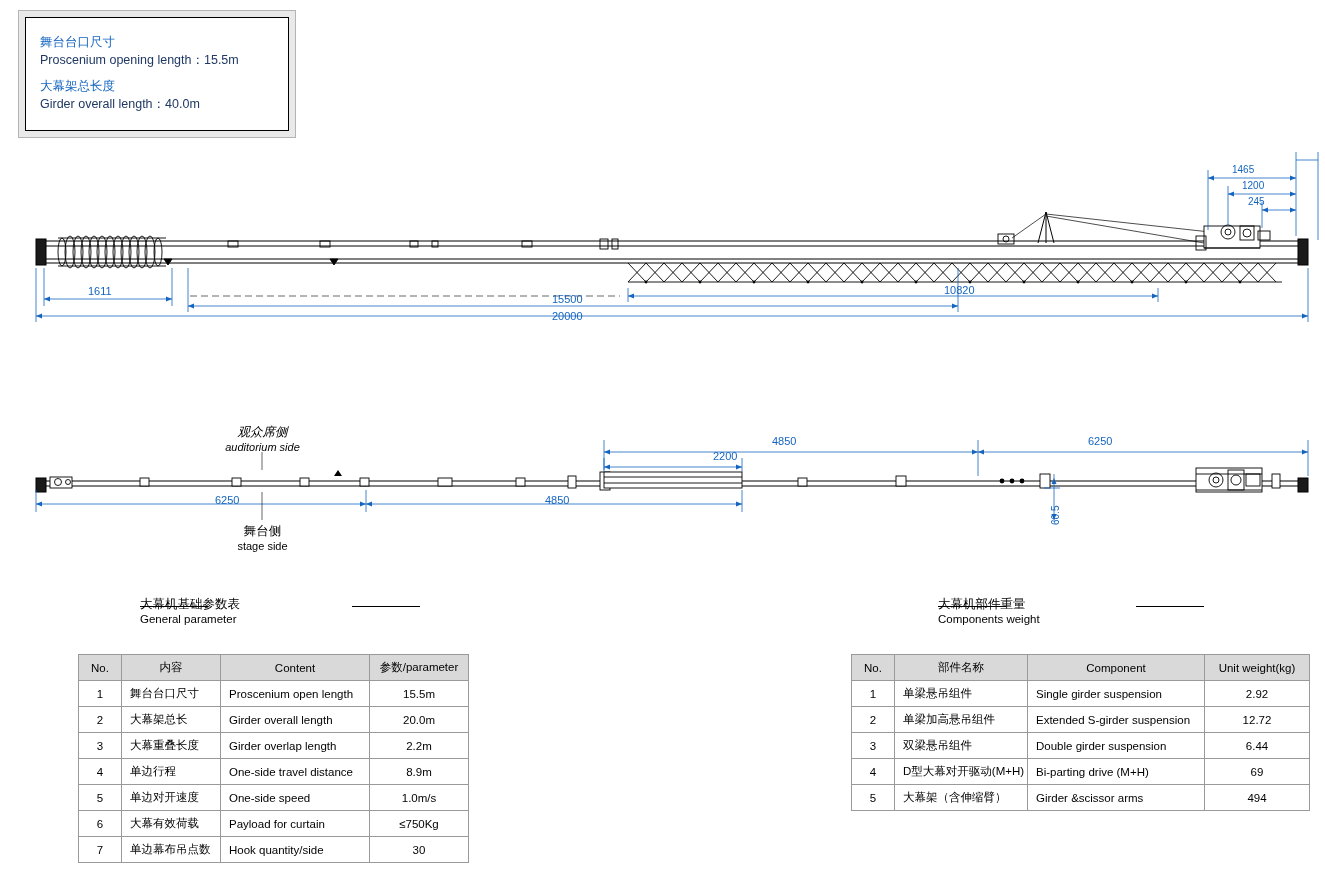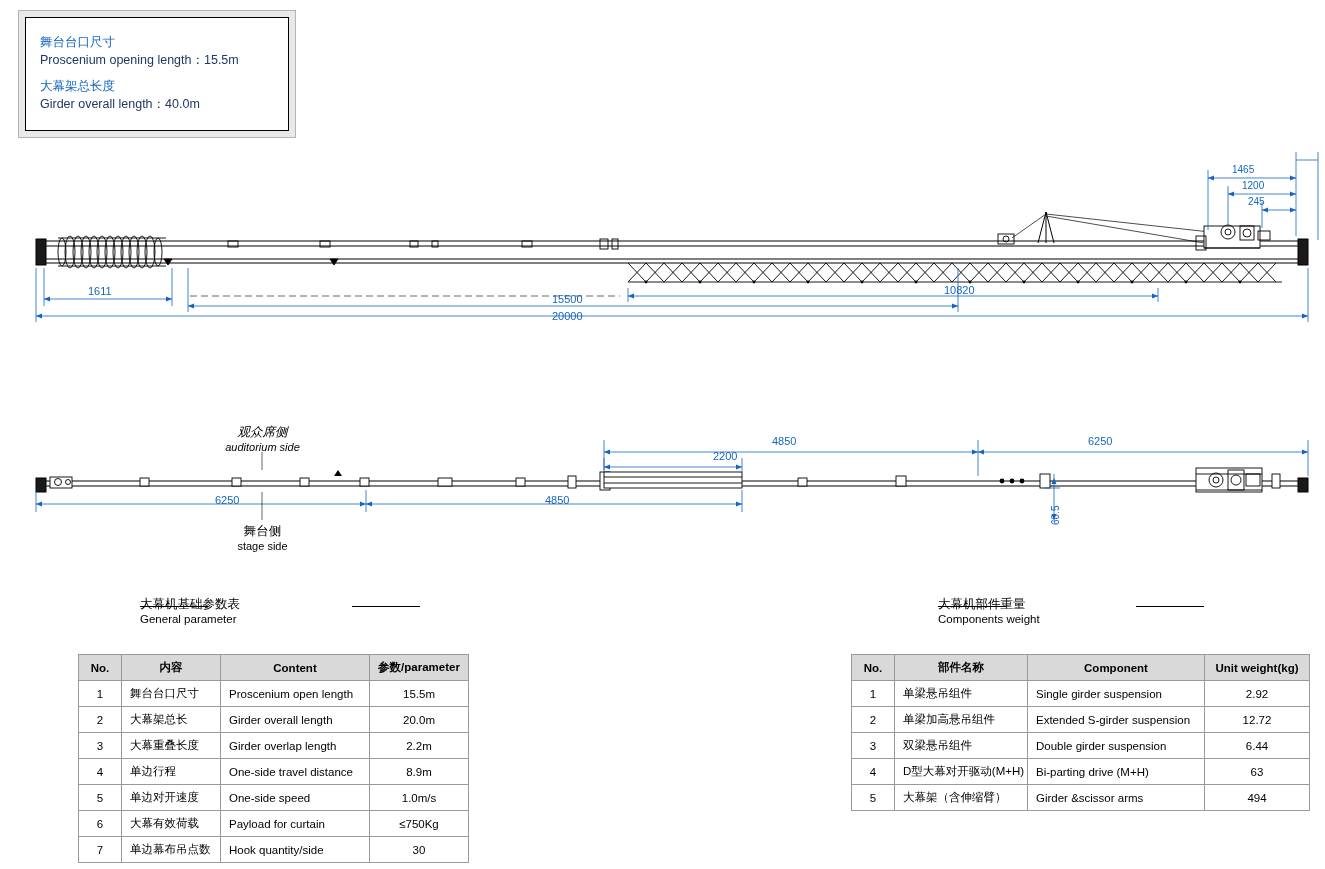--- a/index.html
+++ b/index.html
@@ -89,21 +89,21 @@
   table.param th, table.param td {
     border: 1px solid #9a9a9a;
     padding: 0;
     height: 25px;
     text-align: center;
     font-weight: normal;
     white-space: nowrap;
   }
   table.param thead th {
     background: #d9d9d9;
-    font-weight: bold;
+    font-weight: normal;
     font-size: 11.5px;
   }
   table.param td.left {
     text-align: left;
     padding-left: 8px;
   }
   .c-no   { width: 42px; }
   .c-cn   { width: 98px; }
   .c-en   { width: 148px; }
   .c-val  { width: 98px; }
@@ -492,21 +492,21 @@
     <tr>
       <td>3</td>
       <td class="left">双梁悬吊组件</td>
       <td class="left">Double girder suspension</td>
       <td>6.44</td>
     </tr>
     <tr>
       <td>4</td>
       <td class="left">D型大幕对开驱动(M+H)</td>
       <td class="left">Bi-parting drive (M+H)</td>
-      <td>63</td>
+      <td>69</td>
     </tr>
     <tr>
       <td>5</td>
       <td class="left">大幕架（含伸缩臂）</td>
       <td class="left">Girder &amp;scissor arms</td>
       <td>494</td>
     </tr>
   </tbody>
 </table>
 

